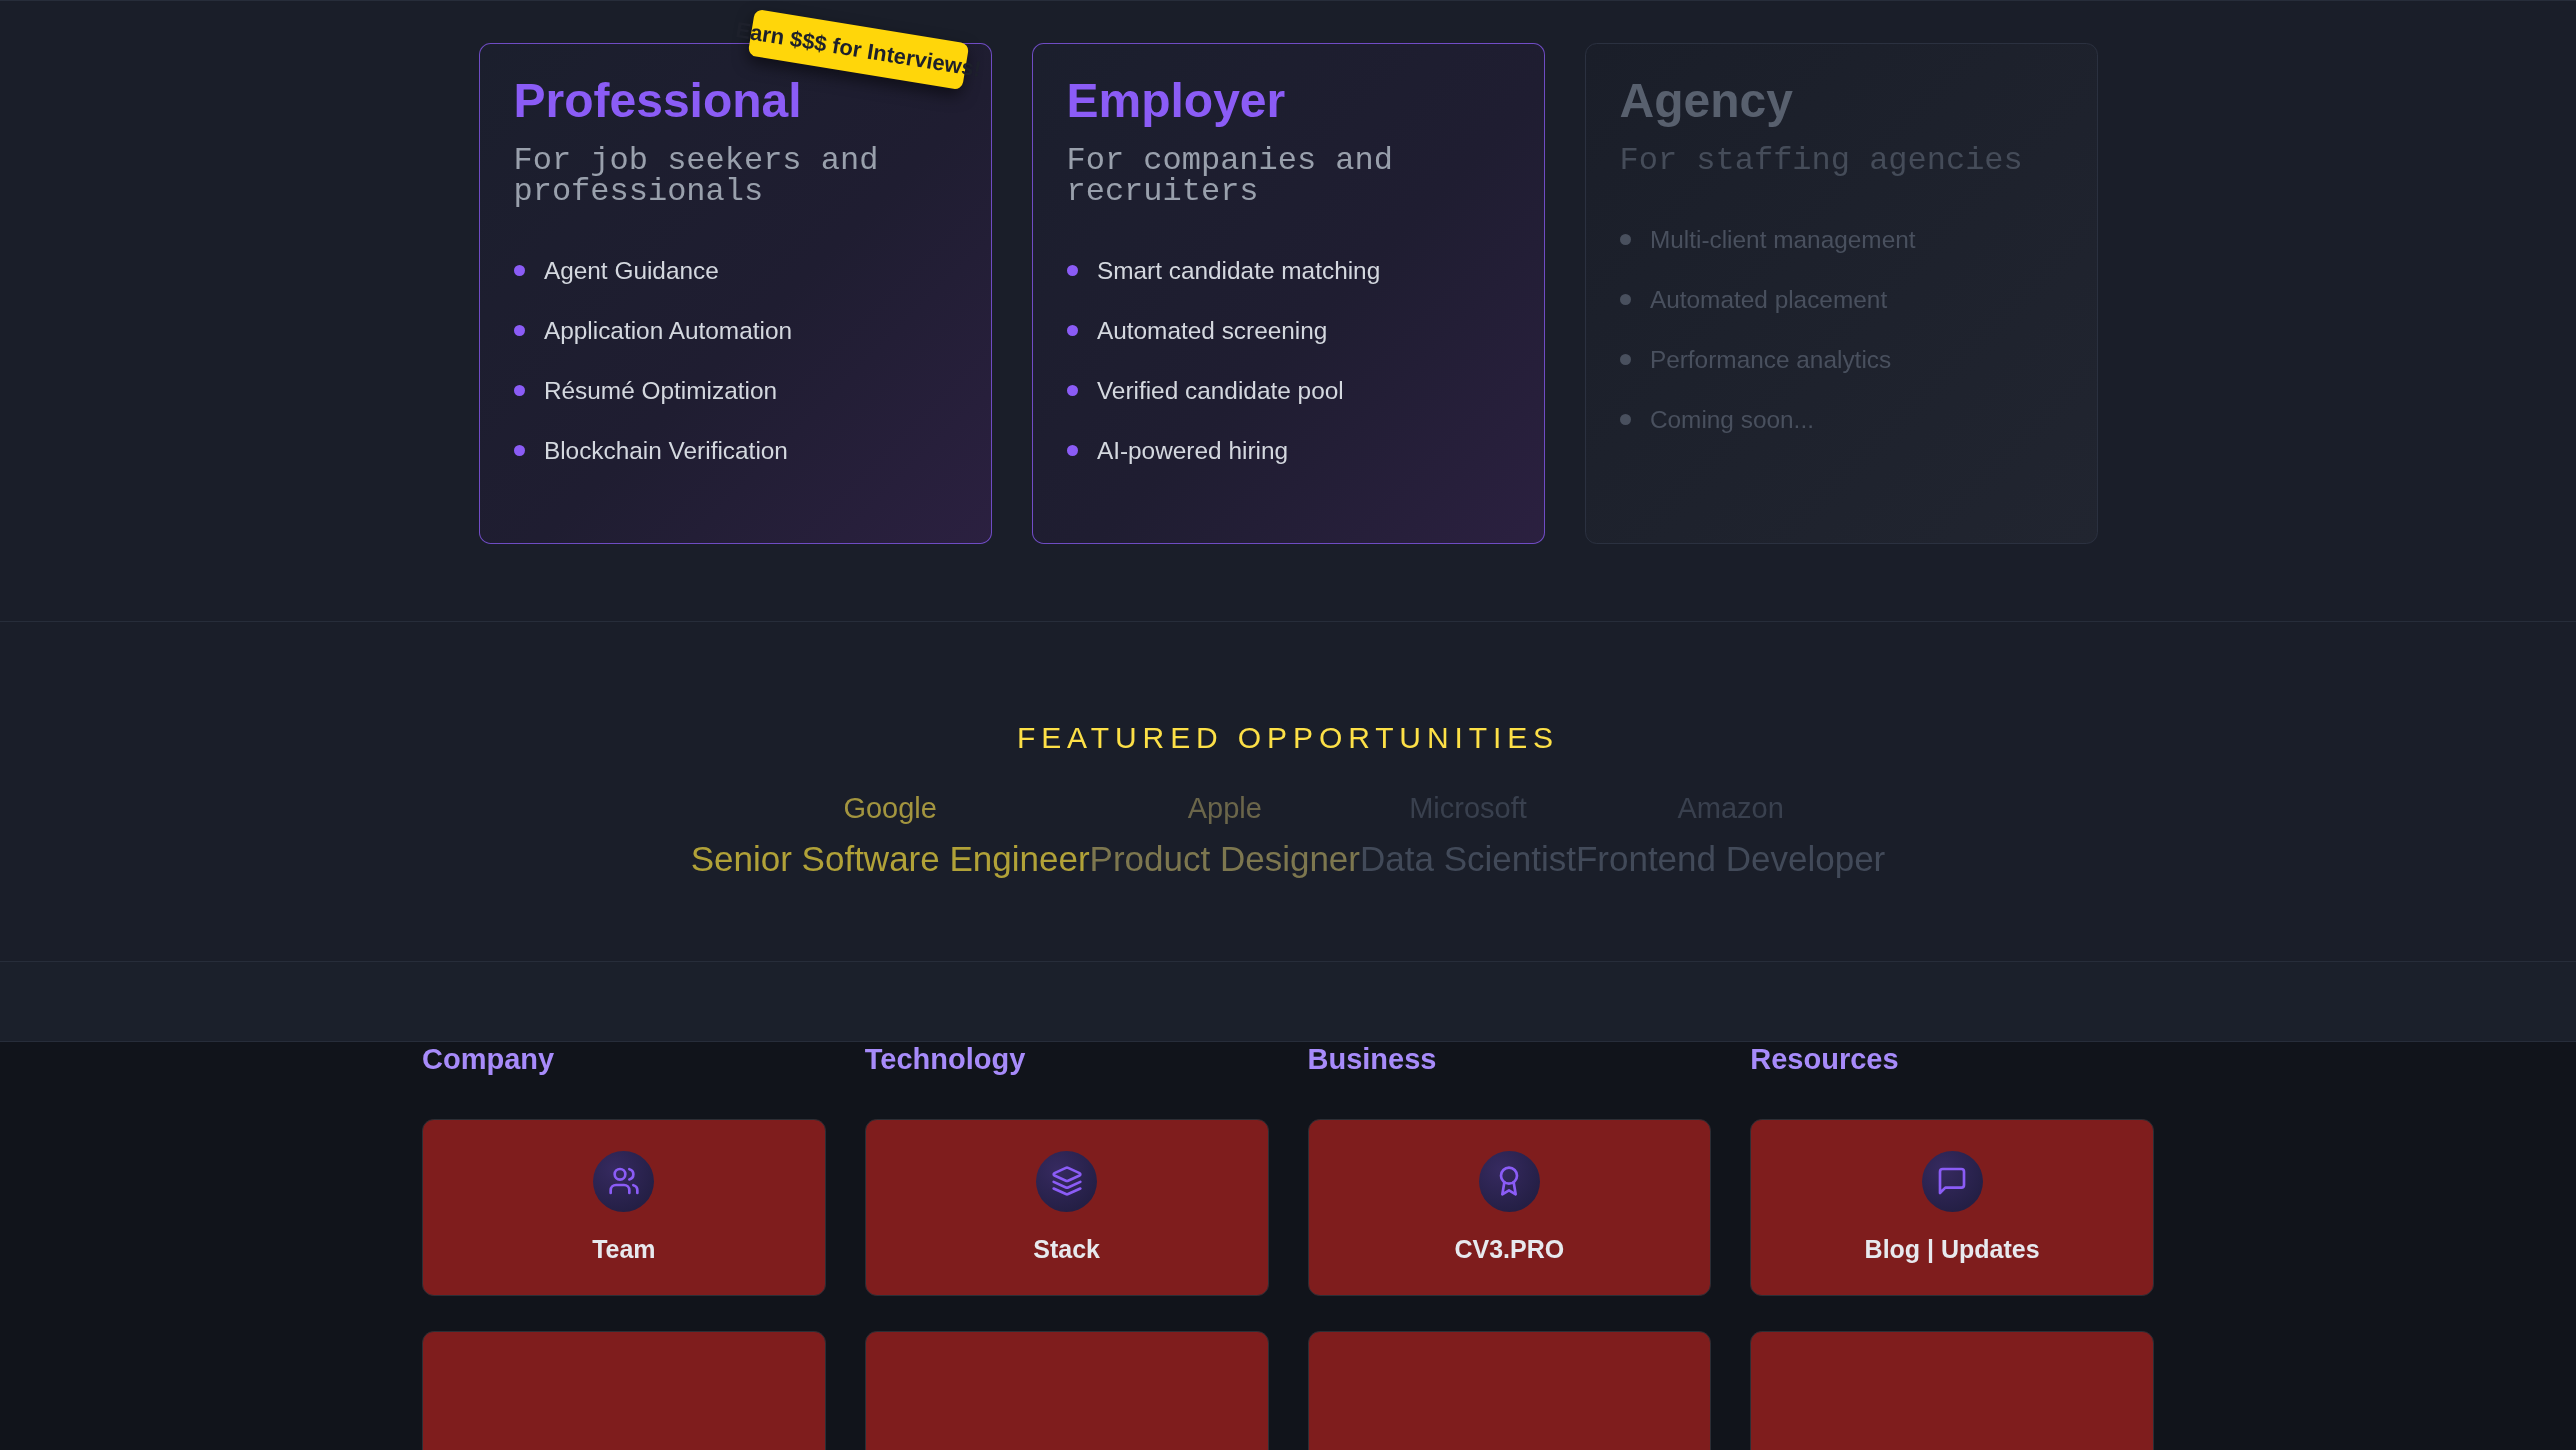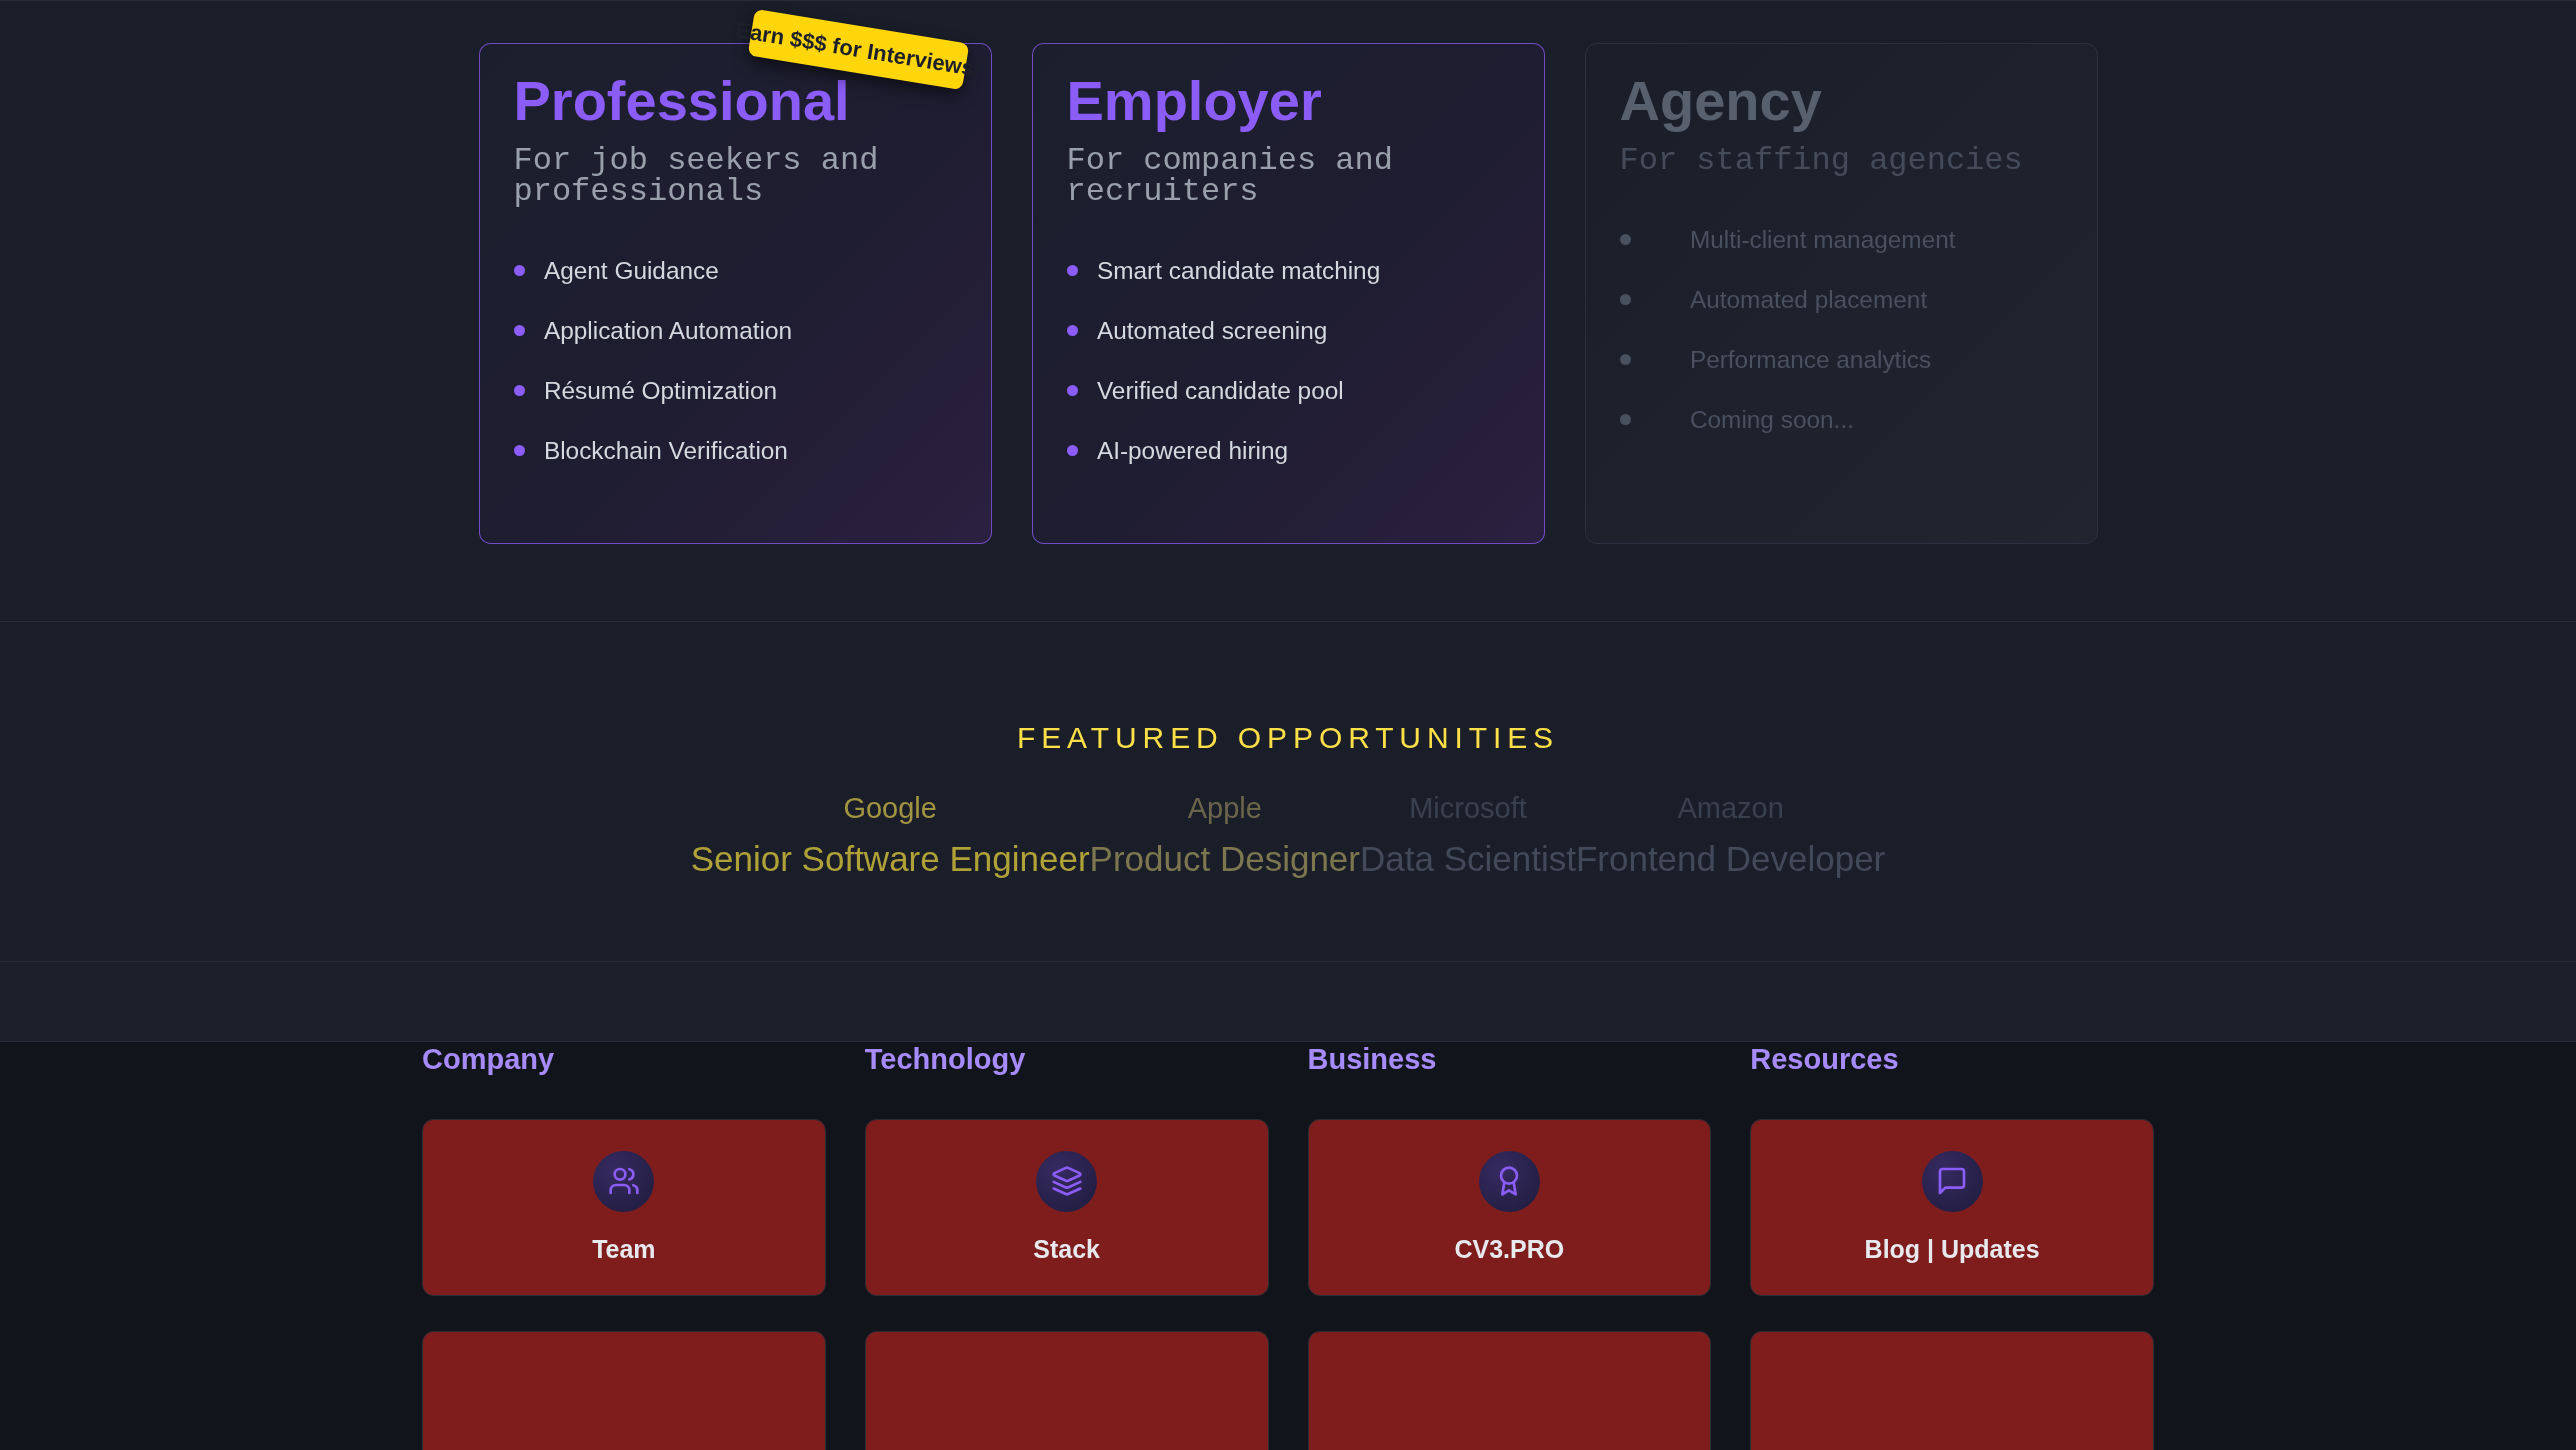--- a/index.html
+++ b/index.html
@@ -33,21 +33,21 @@
   }
   .plan-card.active {
     border: 1.7px solid rgba(139, 92, 246, 0.75);
     background: linear-gradient(135deg, #1b1f2d 0%, #1f1d31 55%, #2b2040 100%);
   }
   .plan-card.disabled {
     border: 0.8px solid #2b3140;
     background: linear-gradient(135deg, #1a1e29 0%, #212530 100%);
   }
   .plan-title {
-    font-size: 56px;
+    font-size: 48px;
     font-weight: 700;
     line-height: 54px;
     color: #8b5cf6;
   }
   .plan-sub {
     margin-top: 17px;
     font-size: 32px;
     line-height: 31px;
     color: #99a0ac;
     font-family: Liberation Mono, monospace;
@@ -63,21 +63,21 @@
   }
   .dot {
     width: 11px; height: 11px;
     border-radius: 50%;
     background: #8b5cf6;
     margin-right: 19.4px;
     flex: none;
   }
   .plan-card.disabled .plan-title { color: #58606e; }
   .plan-card.disabled .plan-sub { color: #454c59; }
-  .plan-card.disabled .plan-features li { color: #49505e; gap: 40px; }
+  .plan-card.disabled .plan-features li { color: #49505e; }
   .plan-card.disabled .dot { background: #49505e; }
 
   .ribbon {
     position: absolute;
     left: 750px;
     top: 25px;
     width: 217px;
     height: 47px;
     background: #ffd60a;
     color: #1d202b;

